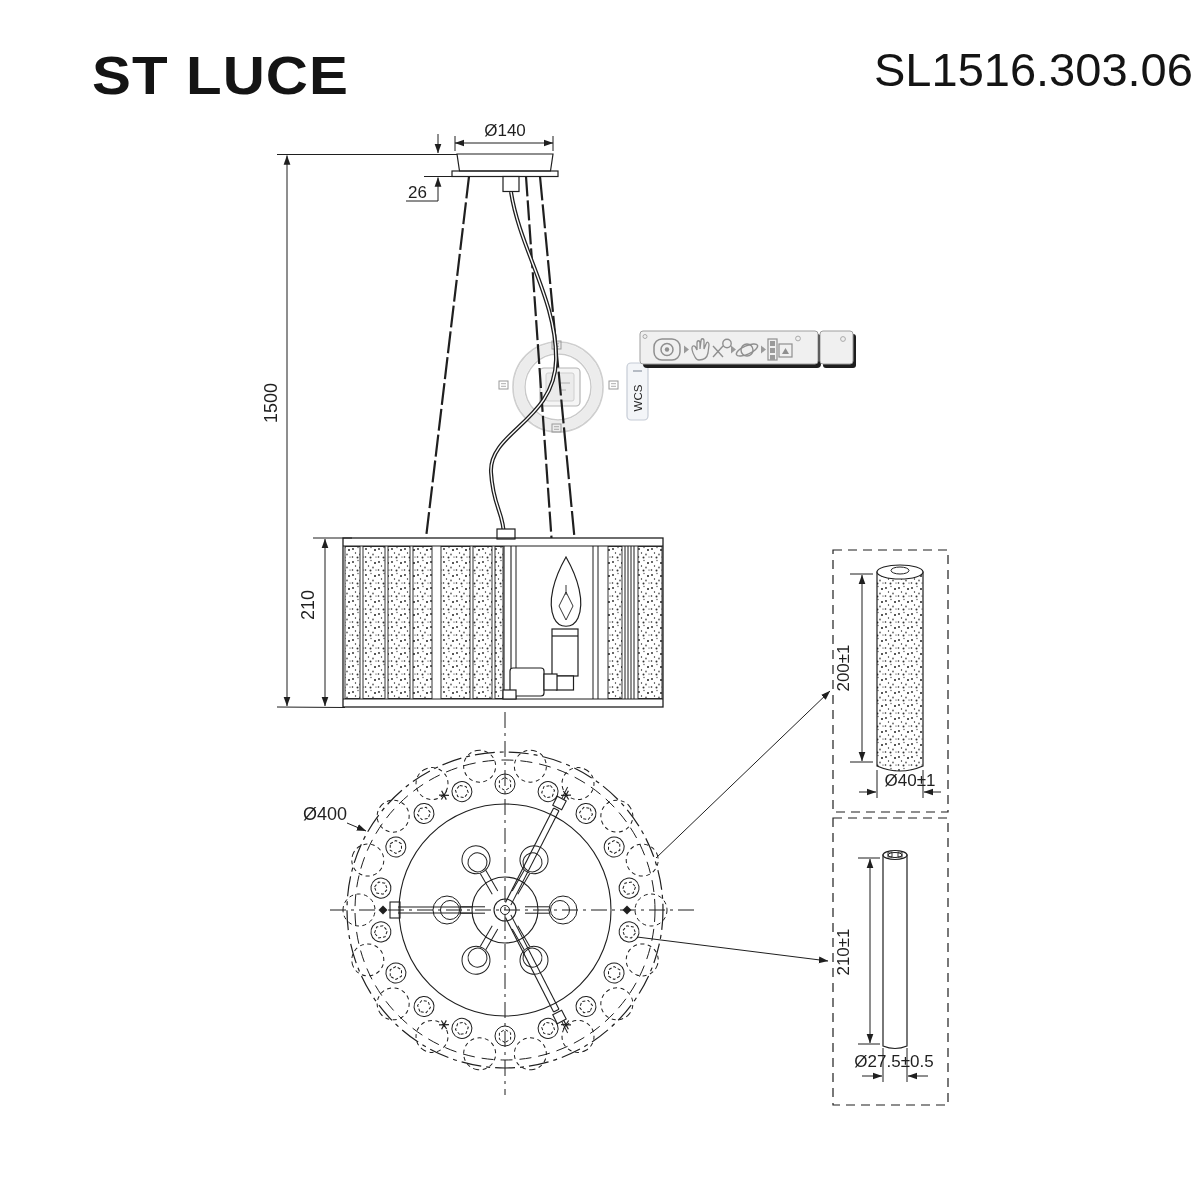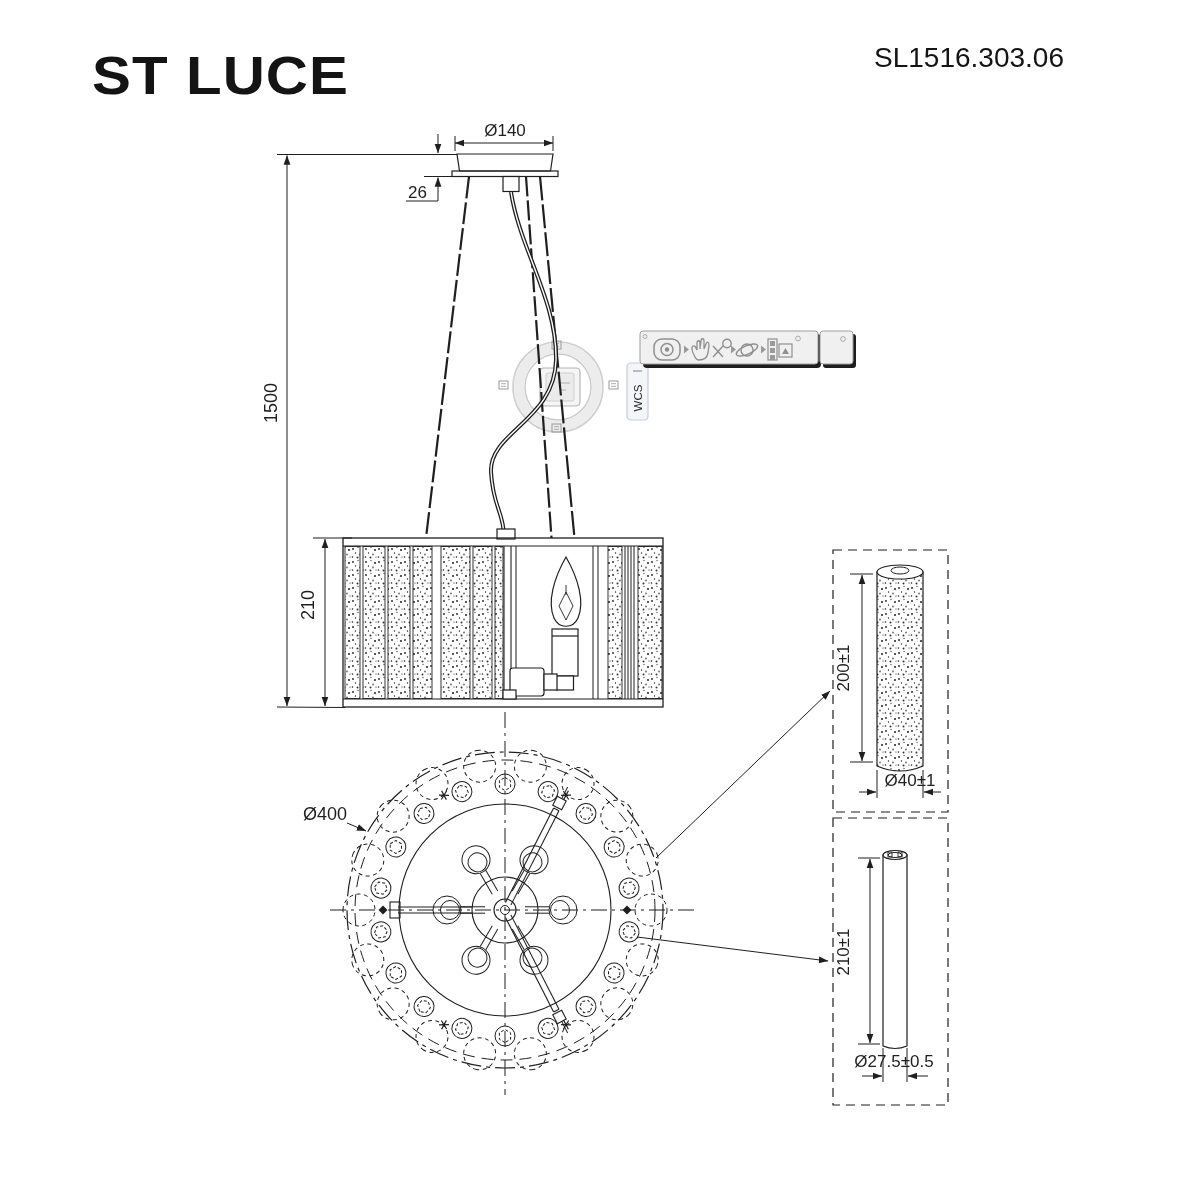--- a/index.html
+++ b/index.html
@@ -1,21 +1,21 @@
 <!DOCTYPE html>
 <html><head>
 <meta charset="utf-8">
 <style>
   html,body{margin:0;padding:0;background:#ffffff;}
   .sheet{position:relative;width:1200px;height:1200px;background:#ffffff;overflow:hidden;
          font-family:"Liberation Sans", sans-serif;color:#1f1f1f;}
   .logo{position:absolute;left:92px;top:44px;font-size:54px;font-weight:900;
         letter-spacing:1px;color:#141414;transform:scaleX(1.08);transform-origin:left center;
         white-space:nowrap;}
-  .model{position:absolute;left:874px;top:42px;font-size:28px;font-weight:400;color:#141414;
+  .model{position:absolute;left:874px;top:42px;font-size:47px;font-weight:400;color:#141414;
          white-space:nowrap;}
   svg text{font-family:"Liberation Sans", sans-serif;fill:#1f1f1f;}
 </style>
 </head>
 <body>
 
 <div class="sheet">
 
   <div class="logo">ST LUCE</div>
   <div class="model">SL1516.303.06</div>

